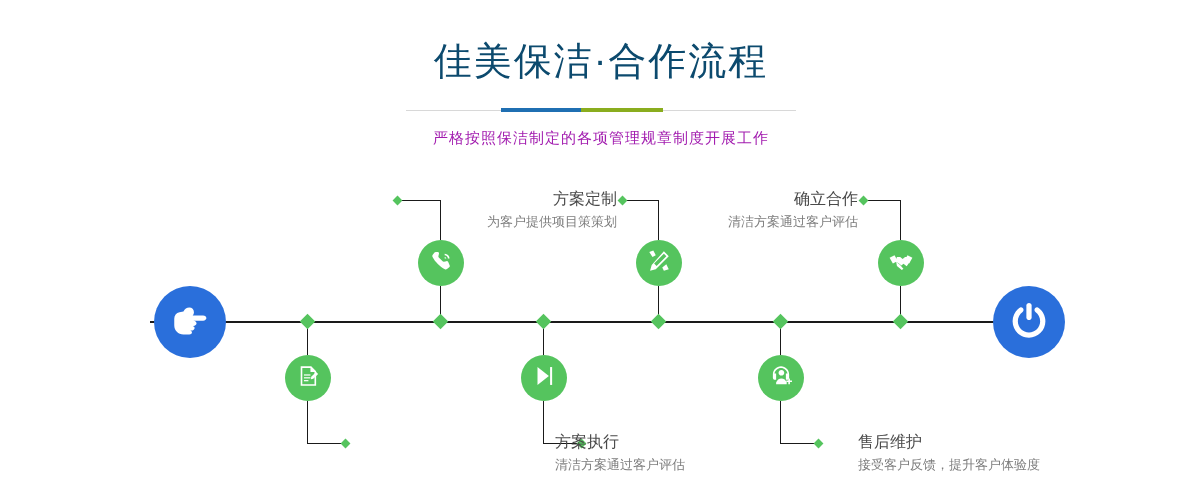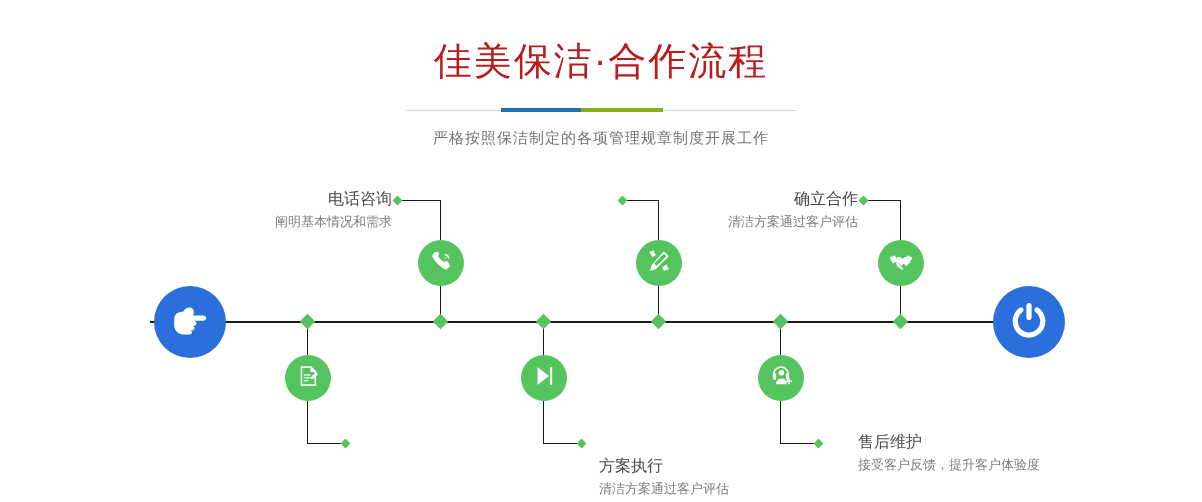--- a/index.html
+++ b/index.html
@@ -9,21 +9,21 @@
     background: #ffffff;
     font-family: "Liberation Sans", "DejaVu Sans", sans-serif;
     overflow: hidden;
   }
   .page { position: relative; width: 1202px; height: 502px; background:#fff; }
 
   
   .header { position:absolute; left:0; top:0; width:1202px; text-align:center; }
   .title {
     font-size: 38px;
-    color: #b91c1c;
+    color: #0c4a6e;
     letter-spacing: 2px;
     font-weight: 400;
     line-height: 1;
     padding-top: 42px;
   }
   .divider-wrap {
     position: relative;
     width: 390px;
     height: 14px;
     margin: 24px auto 0;
@@ -32,21 +32,21 @@
     position:absolute; left:0; top:6px; width:390px; height:1px; background:#d8d8d8;
   }
   .divider-seg {
     position:absolute; top:4px; height:4px;
   }
   .divider-seg.blue  { left:95px;  width:80px; background:#1f6fb2; }
   .divider-seg.green { left:175px; width:82px; background:#8aad1e; }
   .subtitle {
     margin-top: 9px;
     font-size: 15px;
-    color: #737373;
+    color: #a21caf;
     letter-spacing: 1px;
     line-height: 1.4;
   }
 
   
   .timeline { position:absolute; left:0; top:0; width:1202px; height:502px; }
   .axis {
     position:absolute; left:150px; top:321px; width:902px; height:2px; background:#1a1a1a;
   }
 
@@ -157,24 +157,20 @@
           <path d="M41 14c6.6 0 12 5.4 12 12h-4c0-4.4-3.6-8-8-8v-4z"></path>
           <path d="M41 22c2.2 0 4 1.8 4 4h-4v-4z"></path>
         </svg>
       </span>
     </div>
     <div class="stem" style="left:440px; top:286px; height:36px;"></div>
     <div class="stem" style="left:440px; top:200px; height:40px;"></div>
     <div class="arm" style="left:398px; top:200px; width:43px;"></div>
     <div class="lbl-dot" style="left:394px; top:197px;"></div>
     <div class="diamond" style="left:435px; top:316px;"></div>
-    <div class="label right-align" style="left:150px; top:189px; width:242px;">
-      <div class="lbl-title">电话咨询</div>
-      <div class="lbl-desc">阐明基本情况和需求</div>
-    </div>
 
     <div class="node-icon" style="left:285px; top:355px;">
       <span>
         <svg viewBox="0 0 64 64" aria-hidden="true">
           <path d="M14 8h26l12 12v36H14V8zm4 4v40h30V22H38V12H18z"></path>
           <rect x="22" y="28" width="16" height="3"></rect>
           <rect x="22" y="35" width="16" height="3"></rect>
           <rect x="22" y="42" width="11" height="3"></rect>
           <path d="M52 22 L40 34 l-1 6 6-1 12-12-5-5z"></path>
         </svg>
@@ -193,35 +189,39 @@
           <path d="M8 10 l10-4 6 12-8 4z"></path>
           <path d="M50 40 l6 12-12 4-4-8z"></path>
         </svg>
       </span>
     </div>
     <div class="stem" style="left:658px; top:286px; height:36px;"></div>
     <div class="stem" style="left:658px; top:200px; height:40px;"></div>
     <div class="arm" style="left:623px; top:200px; width:36px;"></div>
     <div class="lbl-dot" style="left:619px; top:197px;"></div>
     <div class="diamond" style="left:653px; top:316px;"></div>
+    <div class="label right-align" style="left:395px; top:189px; width:222px;">
+      <div class="lbl-title">方案定制</div>
+      <div class="lbl-desc">为客户提供项目策策划</div>
+    </div>
 
     <div class="node-icon" style="left:521px; top:355px;">
       <span>
         <svg viewBox="0 0 64 64" aria-hidden="true">
           <path d="M16 10 L44 32 L16 54 Z"></path>
           <rect x="47" y="10" width="5" height="44"></rect>
         </svg>
       </span>
     </div>
     <div class="stem" style="left:543px; top:322px; height:33px;"></div>
     <div class="stem" style="left:543px; top:401px; height:42px;"></div>
     <div class="arm" style="left:543px; top:443px; width:38px;"></div>
     <div class="lbl-dot" style="left:578px; top:440px;"></div>
     <div class="diamond" style="left:538px; top:316px;"></div>
-    <div class="label left-align" style="left:599px; top:432px; width:250px;margin-top:24px;">
+    <div class="label left-align" style="left:555px; top:432px; width:250px;">
       <div class="lbl-title">方案执行</div>
       <div class="lbl-desc">清洁方案通过客户评估</div>
     </div>
 
     <div class="node-icon" style="left:878px; top:240px;">
       <span>
         <svg viewBox="0 0 64 64" aria-hidden="true">
           <path d="M4 24 L16 18 l8 14-12 6z"></path>
           <path d="M60 24 L48 18 l-8 14 12 6z"></path>
           <path d="M22 22 h8 l6 5 6-5h6l6 11-8 12-8-6-5 4-6-5-9-5z"></path>

